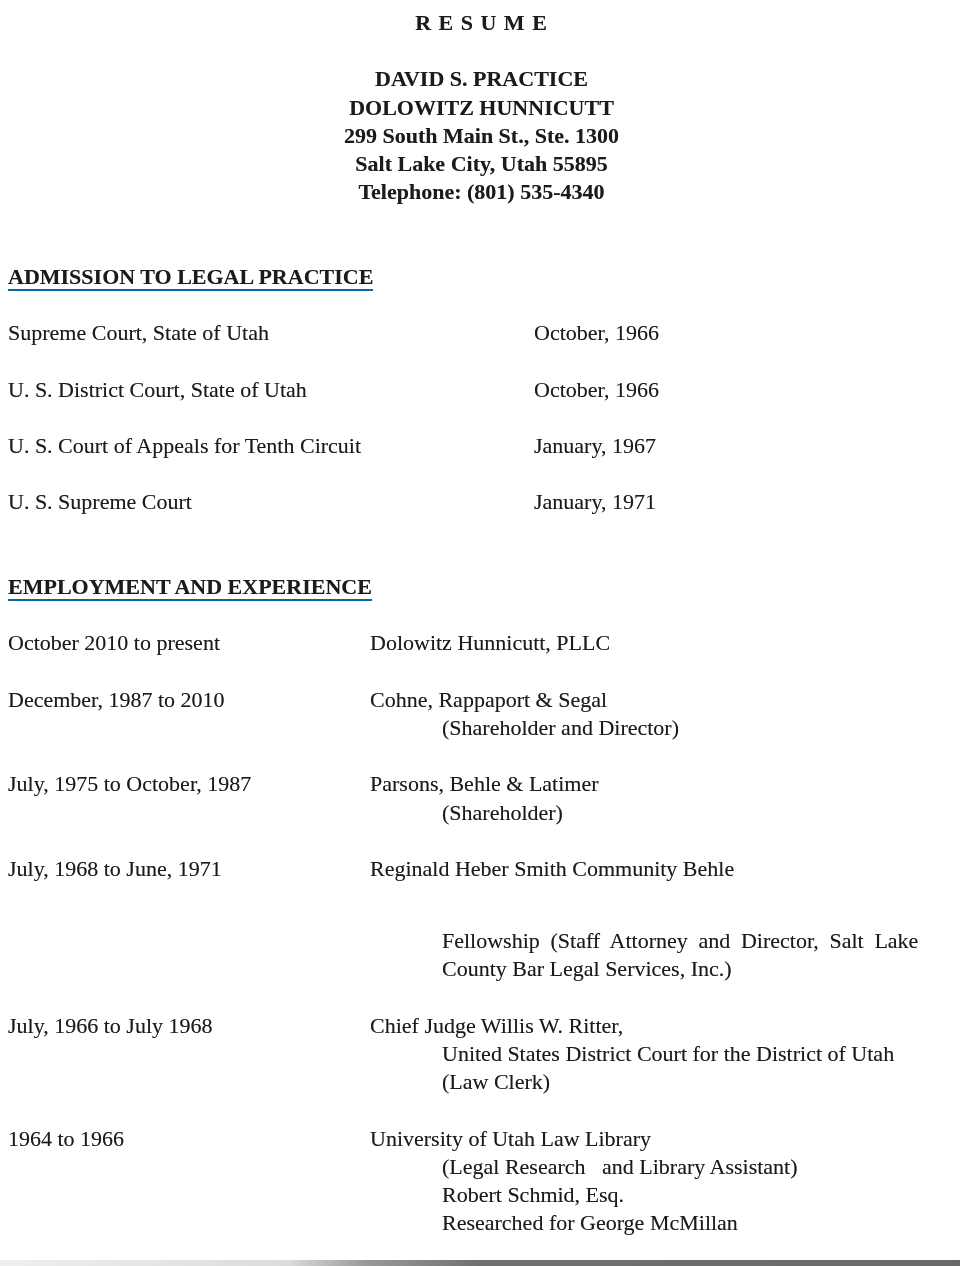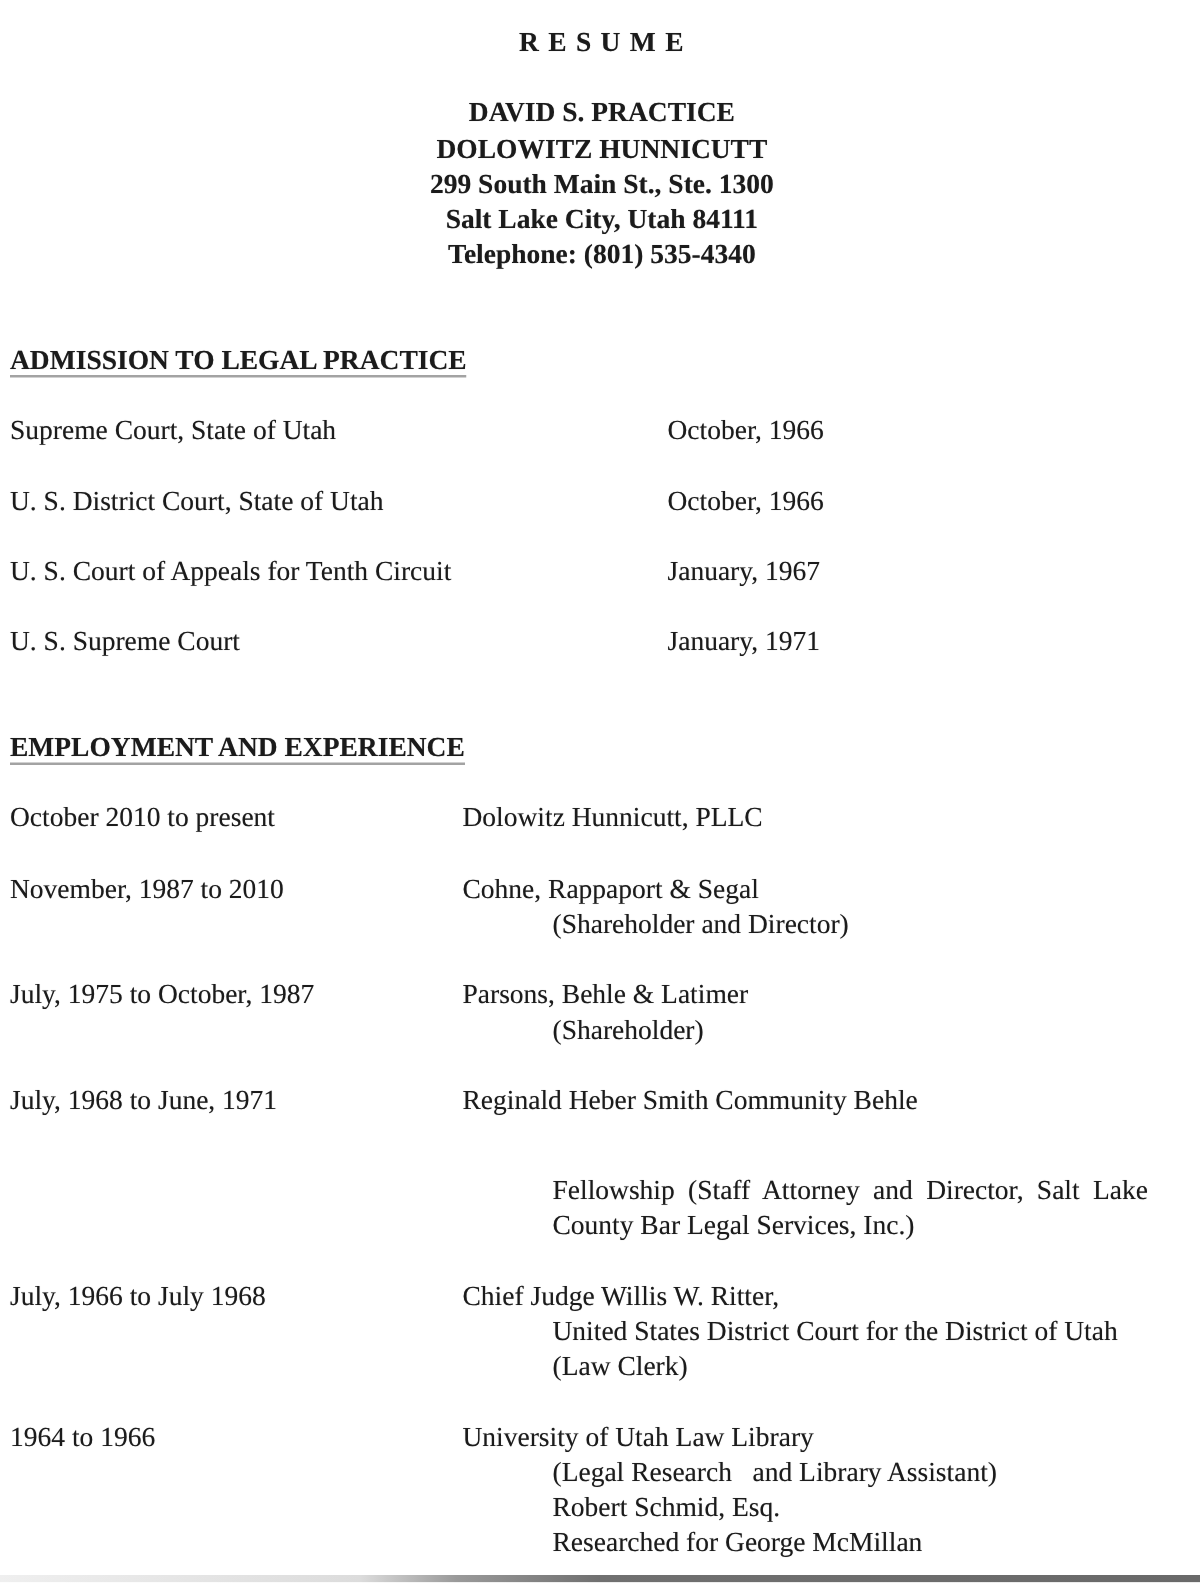--- a/index.html
+++ b/index.html
@@ -6,29 +6,29 @@
   .page{
     position:relative;
     width:960px;height:1266px;
     box-sizing:border-box;
     background:#ffffff;
     overflow:hidden;
     font-family:"Liberation Serif","DejaVu Serif",serif;
     font-size:22px;
     line-height:28.2px;
     color:#1b1b1b;
-    padding:20px 5px 0 8px;
+    padding:9px 5px 0 8px;
     text-shadow:0 0 0.6px rgba(25,25,25,0.45);
   }
   .center{text-align:center;}
   .b{font-weight:bold;}
   .mt1{margin-top:28.2px;}
   .mt2{margin-top:56.4px;}
   .title-line{letter-spacing:1px;}
-  .u{border-bottom:2px solid #a3a3a3;}
+  .u{border-bottom:2px solid #0369a1;}
   .sec-heading{font-weight:bold;}
   .arow{position:relative;}
   .adate{position:absolute;left:526px;top:0;white-space:pre-wrap;}
   .acourt{white-space:pre-wrap;}
   .erow{display:flex;align-items:flex-start;}
   .period{flex:0 0 362px;width:362px;white-space:pre-wrap;}
   .org{flex:1;min-width:0;}
   .line{white-space:pre-wrap;}
   .cont{margin-left:72px;}
   .just{word-spacing:0.235em;margin-top:44px;}
@@ -40,21 +40,21 @@
 </head>
 <body>
 
 <div class="page">
 
   <div class="center">
     <div class="b title-line">R E S U M E</div>
     <div class="b mt1">DAVID S. PRACTICE</div>
     <div class="b">DOLOWITZ HUNNICUTT</div>
     <div class="b">299 South Main St., Ste. 1300</div>
-    <div class="b">Salt Lake City, Utah 84111</div>
+    <div class="b">Salt Lake City, Utah 55895</div>
     <div class="b">Telephone: (801) 535-4340</div>
   </div>
 
   <div>
     <div class="sec-heading mt2"><span class="u">ADMISSION TO LEGAL PRACTICE</span></div>
 
     <div class="arow mt1">
       <span class="acourt">Supreme Court, State of Utah</span>
       <span class="adate">October, 1966</span>
     </div>
@@ -76,21 +76,21 @@
     <div class="sec-heading mt2"><span class="u">EMPLOYMENT AND EXPERIENCE</span></div>
 
     <div class="erow mt1">
       <div class="period">October 2010 to present</div>
       <div class="org">
         <div class="line">Dolowitz Hunnicutt, PLLC</div>
       </div>
     </div>
 
     <div class="erow mt1">
-      <div class="period">November, 1987 to 2010</div>
+      <div class="period">December, 1987 to 2010</div>
       <div class="org">
         <div class="line">Cohne, Rappaport &amp; Segal</div>
         <div class="line cont">(Shareholder and Director)</div>
       </div>
     </div>
 
     <div class="erow mt1">
       <div class="period">July, 1975 to October, 1987</div>
       <div class="org">
         <div class="line">Parsons, Behle &amp; Latimer</div>

